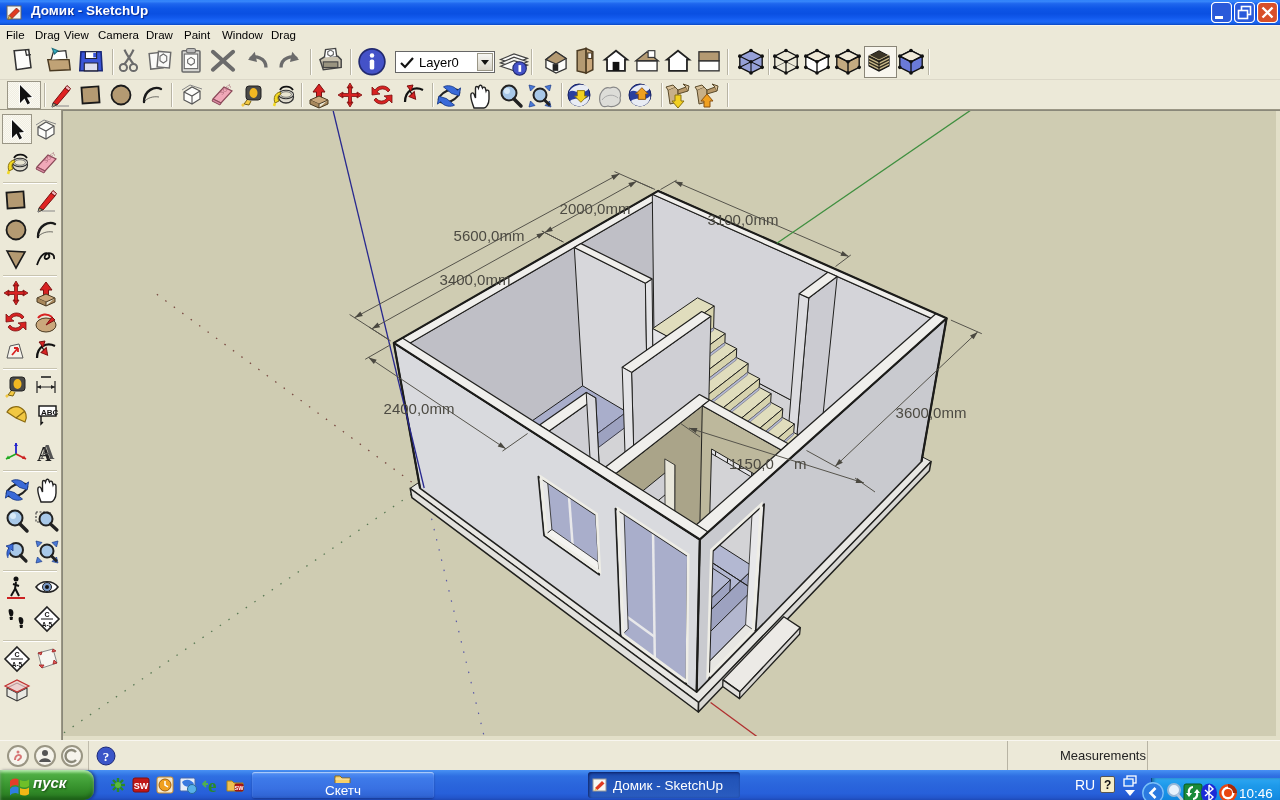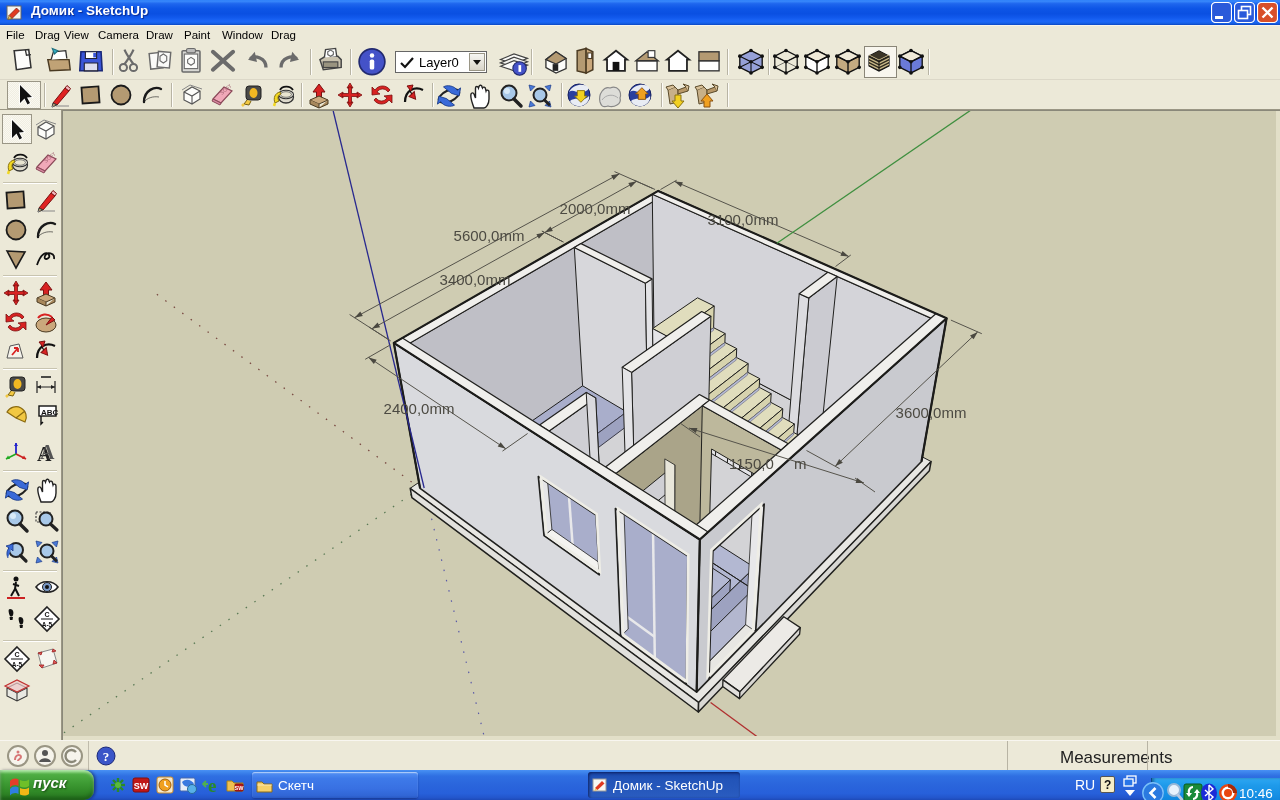--- a/index.html
+++ b/index.html
@@ -133,21 +133,21 @@
         </svg></div>
     </div>
     <div style="position:absolute;left:358px;top:3px;">
       <div style="transform:scale(1.12)"><svg width="28" height="28" viewBox="0 0 28 28">
           <circle cx="14" cy="14" r="11.5" fill="#4452c8" stroke="#222a70" stroke-width="1.5"></circle>
           <circle cx="14" cy="8.5" r="2" fill="#fff"></circle>
           <rect x="12" y="12" width="4" height="9" rx="1.5" fill="#fff"></rect>
         </svg></div>
     </div>
     <div style="position:absolute;left:395px;top:6px;">
-      <div style="width:92px;height:22px;background:#fff;border:1px solid #666;position:relative;font-size:13px;color:#000;">
+      <div style="width:100px;height:22px;background:#fff;border:1px solid #666;position:relative;font-size:13px;color:#000;">
         <svg width="14" height="12" style="position:absolute;left:4px;top:5px">
           <path d="M1 6 L5 10 L13 1" stroke="#111" stroke-width="2.2" fill="none"></path>
         </svg>
         <span style="position:absolute;left:23px;top:3px;font-family:'Liberation Sans',sans-serif;">Layer0</span>
         <div style="position:absolute;right:1px;top:1px;width:16px;height:18px;background:linear-gradient(#f6f6f2,#d8d4c8);border:1px solid #9a9686;">
           <svg width="10" height="8" style="position:absolute;left:2px;top:5px">
             <path d="M1 1 L5 6 L9 1 Z" fill="#111"></path>
           </svg>
         </div>
       </div>
@@ -788,21 +788,21 @@
 <svg width="24" height="24" style="position:absolute;left:60px;top:3px">
       <circle cx="12" cy="12" r="10" fill="#f6f4ec" stroke="#9a9684" stroke-width="2"></circle>
       <path d="M16 8 A6 6 0 1 0 16 16" stroke="#8a8878" stroke-width="2.4" fill="none"></path>
     </svg>
 <div style="position:absolute;left:88px;top:0;width:1px;height:30px;background:#c0bcac;"></div>
 <svg width="20" height="20" style="position:absolute;left:96px;top:5px">
       <circle cx="10" cy="10" r="9" fill="#3a55c8" stroke="#1a2878"></circle>
       <text x="10" y="15" font-size="13" font-weight="bold" fill="#fff" text-anchor="middle" font-family="Liberation Serif">?</text>
     </svg>
 <div style="position:absolute;left:1007px;top:0;width:1px;height:30px;background:#b8b4a4;"></div>
-<span style="position:absolute;left:1060px;top:7px;font-size:17px;color:#222;">Measurements</span>
+<span style="position:absolute;left:1060px;top:7px;font-size:13px;color:#222;">Measurements</span>
 <div style="position:absolute;left:1147px;top:0;width:1px;height:30px;background:#b8b4a4;"></div>
 </div>
 <div id="taskbar">
 <div style="position:absolute;left:0;top:0;width:94px;height:30px;border-radius:0 10px 10px 0;
  background:linear-gradient(to bottom,#7eda70 0%,#4fae44 14%,#3d9a33 45%,#318a28 70%,#2a7c22 100%);
  box-shadow:inset 0 2px 3px rgba(255,255,255,0.45), inset 0 -3px 4px rgba(0,40,0,0.4), 2px 0 3px rgba(0,0,30,0.4);">
  <div style="position:absolute;left:8px;top:5px;"><svg width="23" height="21" viewBox="0 0 23 21">
           <path d="M2 6 C5 3 8 3 10.5 4.5 L10.5 11 C8 9.5 5 9.5 2 12.5 Z" fill="#e33e2b"></path>
           <path d="M12 5 C15 6.5 18 6.5 21 4.5 L21 11 C18 13 15 13 12 11.5 Z" fill="#6fbf28"></path>
           <path d="M2 14 C5 11 8 11 10.5 12.5 L10.5 19 C8 17.5 5 17.5 2 20.5 Z" fill="#2e7fe0"></path>
@@ -835,21 +835,21 @@
       </svg></div>
 <div style="position:absolute;left:202px;top:5px;width:20px;height:20px;"><svg width="20" height="20">
         <text x="6" y="17" font-size="19" font-weight="bold" fill="#2a8a2a" font-family="Liberation Serif">e</text>
         <path d="M1 9 L6 9 M4 6 L1 9 L4 12" stroke="#50b050" stroke-width="1.8" fill="none"></path>
       </svg></div>
 <div style="position:absolute;left:225px;top:5px;width:20px;height:20px;"><svg width="20" height="20">
         <path d="M2 6 L7 6 L9 8 L18 8 L18 16 L2 16 Z" fill="#f0c050" stroke="#a8821a"></path>
         <rect x="10" y="9" width="8" height="7" rx="1" fill="#c01818" stroke="#801010"></rect>
         <text x="14" y="15" font-size="5.5" font-weight="bold" fill="#fff" text-anchor="middle">SW</text>
       </svg></div>
-<div class="taskbtn" style="left:252px;width:166px;">
+<div class="taskbtn" style="left:252px;width:182px;flex-direction:column;">
   <svg width="17" height="15" style="margin:0 5px 0 4px">
         <path d="M1 4 L6 4 L8 6 L16 6 L16 14 L1 14 Z" fill="#f6d06a" stroke="#8a6a1a"></path>
         <path d="M1 7 L16 7" stroke="#fff" stroke-width="1" opacity="0.5"></path>
       </svg>
   <span>Скетч</span>
 </div>
 <div class="taskbtn active" style="left:588px;width:152px;">
   <svg width="16" height="16" style="margin:0 5px 0 4px">
         <rect x="1" y="2" width="13" height="12" fill="#f8f8f4" stroke="#999"></rect>
         <path d="M3 11 L10 4 L12.5 6.5 L5.5 13 Z" fill="#e03a22"></path>

